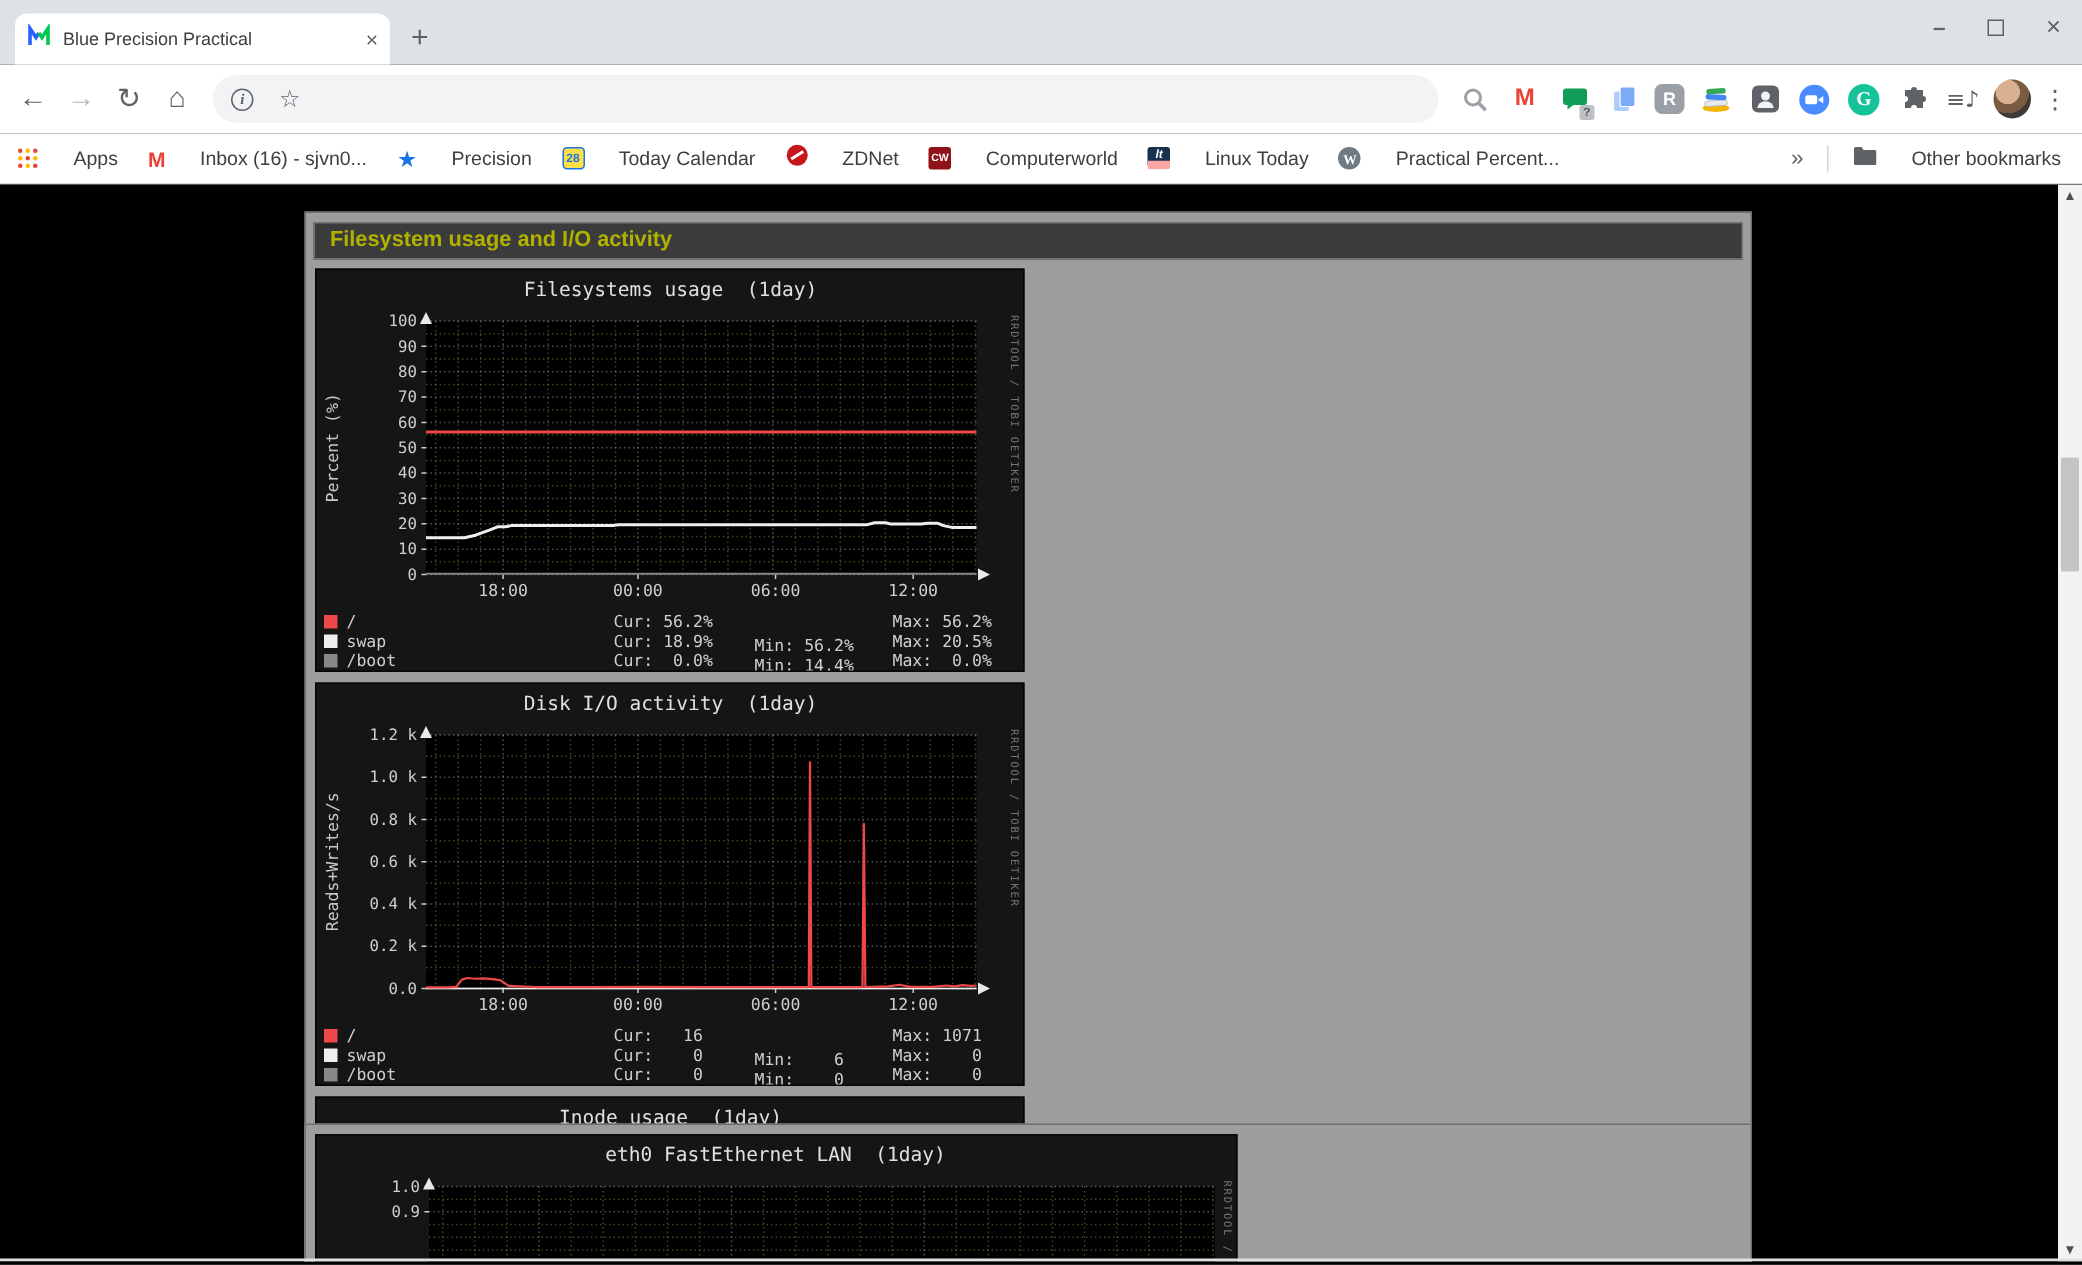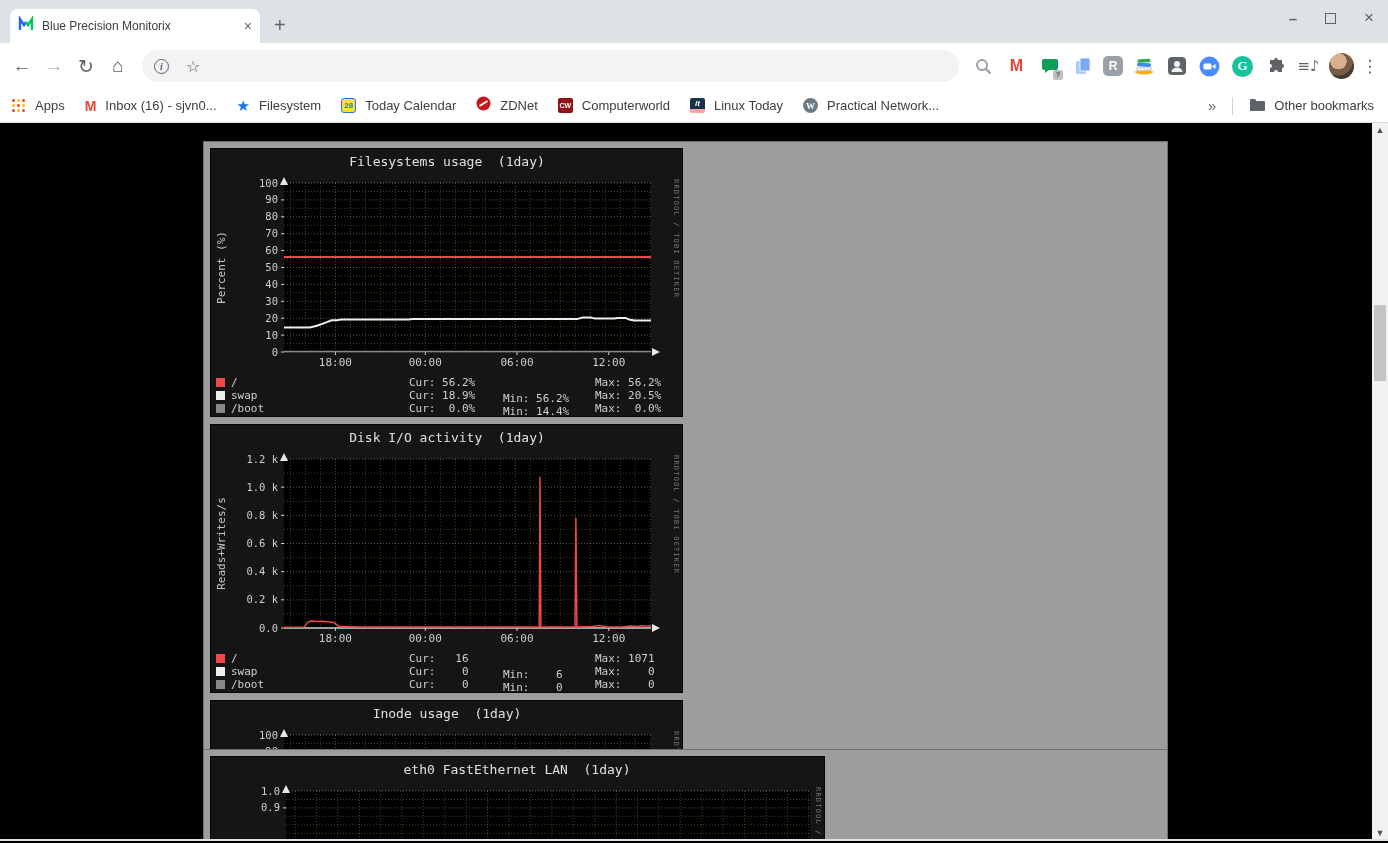--- a/index.html
+++ b/index.html
@@ -31,21 +31,21 @@
   .omni-star { color:#5f6368; font-size:16px; margin-left:8px; flex:none; }
   .ext-ico { width:25px; height:25px; display:flex; align-items:center; justify-content:center;
     margin:0 2px; flex:none; font-size:13px; }
   .badge { border-radius:5px; color:#fff; font-weight:bold; display:flex; align-items:center; justify-content:center; }
   .avatar { width:26px; height:26px; border-radius:50%;
     background:radial-gradient(circle at 38% 32%, #d8b090 0 34%, #7a5c42 35% 60%, #3f3a36 61% 100%); }
   .kebab { color:#5f6368; font-size:17px; letter-spacing:0; width:20px; text-align:center; }
 
   .bookmarks { height:34px; background:#fff; display:flex; align-items:center; padding:0 12px;
     gap:6px; border-bottom:1px solid #d7dade; }
-  .bm { display:flex; align-items:center; gap:9px; margin-right:14px; flex:none; }
+  .bm { display:flex; align-items:center; gap:23px; margin-right:14px; flex:none; }
   .bm-label { font-size:13px; color:#3c4043; white-space:nowrap; }
   .apps-grid { width:14px; height:14px; display:grid; grid-template-columns:repeat(3,4px); gap:1px; }
   .apps-grid i { width:3px; height:3px; border-radius:50%; }
   .bm-sp { flex:1; }
   .bm-chev { color:#5f6368; font-size:15px; margin-right:10px; }
   .bm-div { width:1px; height:18px; background:#d0d3d6; margin-right:10px; }
 
   
   .content { position:relative; height:718px; background:#000; overflow:hidden; }
   .section { position:absolute; left:203px; width:965px; background:#9d9d9d;
@@ -77,21 +77,21 @@
 <body>
 
 <div class="tabstrip">
   <div class="tab">
     <span>
       <svg width="16" height="16" viewBox="0 0 16 16">
         <path d="M2 14 V3 L6 9 L8 6" stroke="#2962ff" stroke-width="2.4" fill="none"></path>
         <path d="M8 6 L10 9 L14 3 V14" stroke="#00c853" stroke-width="2.4" fill="none"></path>
       </svg>
     </span>
-    <span class="tab-title">Blue Precision Monitorix</span>
+    <span class="tab-title">Blue Precision Practical</span>
     <span class="tab-close">×</span>
   </div>
   <span class="newtab-btn">+</span>
   <div class="win-controls">
     <span class="wc-min">–</span>
     <span class="wc-max"></span>
     <span class="wc-close">×</span>
   </div>
 </div>
 
@@ -179,21 +179,21 @@
     <span class="bm-label">Apps</span>
   </span>
 
   <span class="bm">
     <span style="color:#ea4335;font-weight:bold;font-size:14px;">M</span>
     <span class="bm-label">Inbox (16) - sjvn0...</span>
   </span>
 
   <span class="bm">
     <span style="color:#1a73e8;font-size:15px;">★</span>
-    <span class="bm-label">Filesystem</span>
+    <span class="bm-label">Precision</span>
   </span>
 
   <span class="bm">
     <span class="badge" style="width:15px;height:15px;background:#fde047;border:1.5px solid #1a73e8;color:#1a73e8;font-size:8px;border-radius:3px;">28</span>
     <span class="bm-label">Today Calendar</span>
   </span>
 
   <span class="bm">
     <span>
       <svg width="15" height="15" viewBox="0 0 15 15">
@@ -203,45 +203,46 @@
     </span>
     <span class="bm-label">ZDNet</span>
   </span>
 
   <span class="bm">
     <span class="badge" style="width:15px;height:15px;background:#8f1319;font-size:7px;border-radius:2px;">CW</span>
     <span class="bm-label">Computerworld</span>
   </span>
 
   <span class="bm">
-    <span class="badge" style="width:15px;height:15px;background:#17314f;font-size:8px;font-style:italic;border-radius:2px;border-bottom:4px solid #fca5a5;">lt</span>
+    <span class="badge" style="width:15px;height:15px;background:#17314f;font-size:8px;font-style:italic;border-radius:2px;border-bottom:6px solid #fca5a5;">lt</span>
     <span class="bm-label">Linux Today</span>
   </span>
 
   <span class="bm">
     <span class="badge" style="width:15px;height:15px;background:#6e7b85;border-radius:50%;font-size:9px;font-family:'Liberation Serif',serif;">W</span>
-    <span class="bm-label">Practical Network...</span>
+    <span class="bm-label">Practical Percent...</span>
   </span>
 
   <span class="bm-sp"></span>
   <span class="bm-chev">»</span>
   <span class="bm-div"></span>
   <span class="bm" style="margin-right:2px;">
     <span>
       <svg width="16" height="13" viewBox="0 0 16 13">
           <path d="M1 2 a1 1 0 0 1 1-1 h4 l1.5 2 H15 a1 1 0 0 1 1 1 v8 a1 1 0 0 1 -1 1 H2 a1 1 0 0 1 -1 -1 z" fill="#5f6368"></path>
         </svg>
     </span>
     <span class="bm-label">Other bookmarks</span>
   </span>
 </div>
 
 <div class="content">
 
   <div class="section" style="top:18px;">
+    <div class="sec-header">Filesystem usage and I/O activity</div>
     <div class="charts">
       <div class="panel std"><svg width="471" height="222">
             <rect x="73" y="34" width="367" height="169" fill="#000"></rect>
             <line x1="79.4225" y1="34" x2="79.4225" y2="203" stroke="rgba(168,168,78,0.40)" stroke-width="1" stroke-dasharray="1,2"></line>
             <line x1="94.408211" y1="34" x2="94.408211" y2="203" stroke="rgba(168,168,78,0.40)" stroke-width="1" stroke-dasharray="1,2"></line>
             <line x1="109.393922" y1="34" x2="109.393922" y2="203" stroke="rgba(168,168,78,0.40)" stroke-width="1" stroke-dasharray="1,2"></line>
             <line x1="124.37963299999998" y1="34" x2="124.37963299999998" y2="203" stroke="rgba(215,215,215,0.38)" stroke-width="1" stroke-dasharray="1,2"></line>
             <line x1="139.365344" y1="34" x2="139.365344" y2="203" stroke="rgba(168,168,78,0.40)" stroke-width="1" stroke-dasharray="1,2"></line>
             <line x1="154.351055" y1="34" x2="154.351055" y2="203" stroke="rgba(168,168,78,0.40)" stroke-width="1" stroke-dasharray="1,2"></line>
             <line x1="169.336766" y1="34" x2="169.336766" y2="203" stroke="rgba(168,168,78,0.40)" stroke-width="1" stroke-dasharray="1,2"></line>

